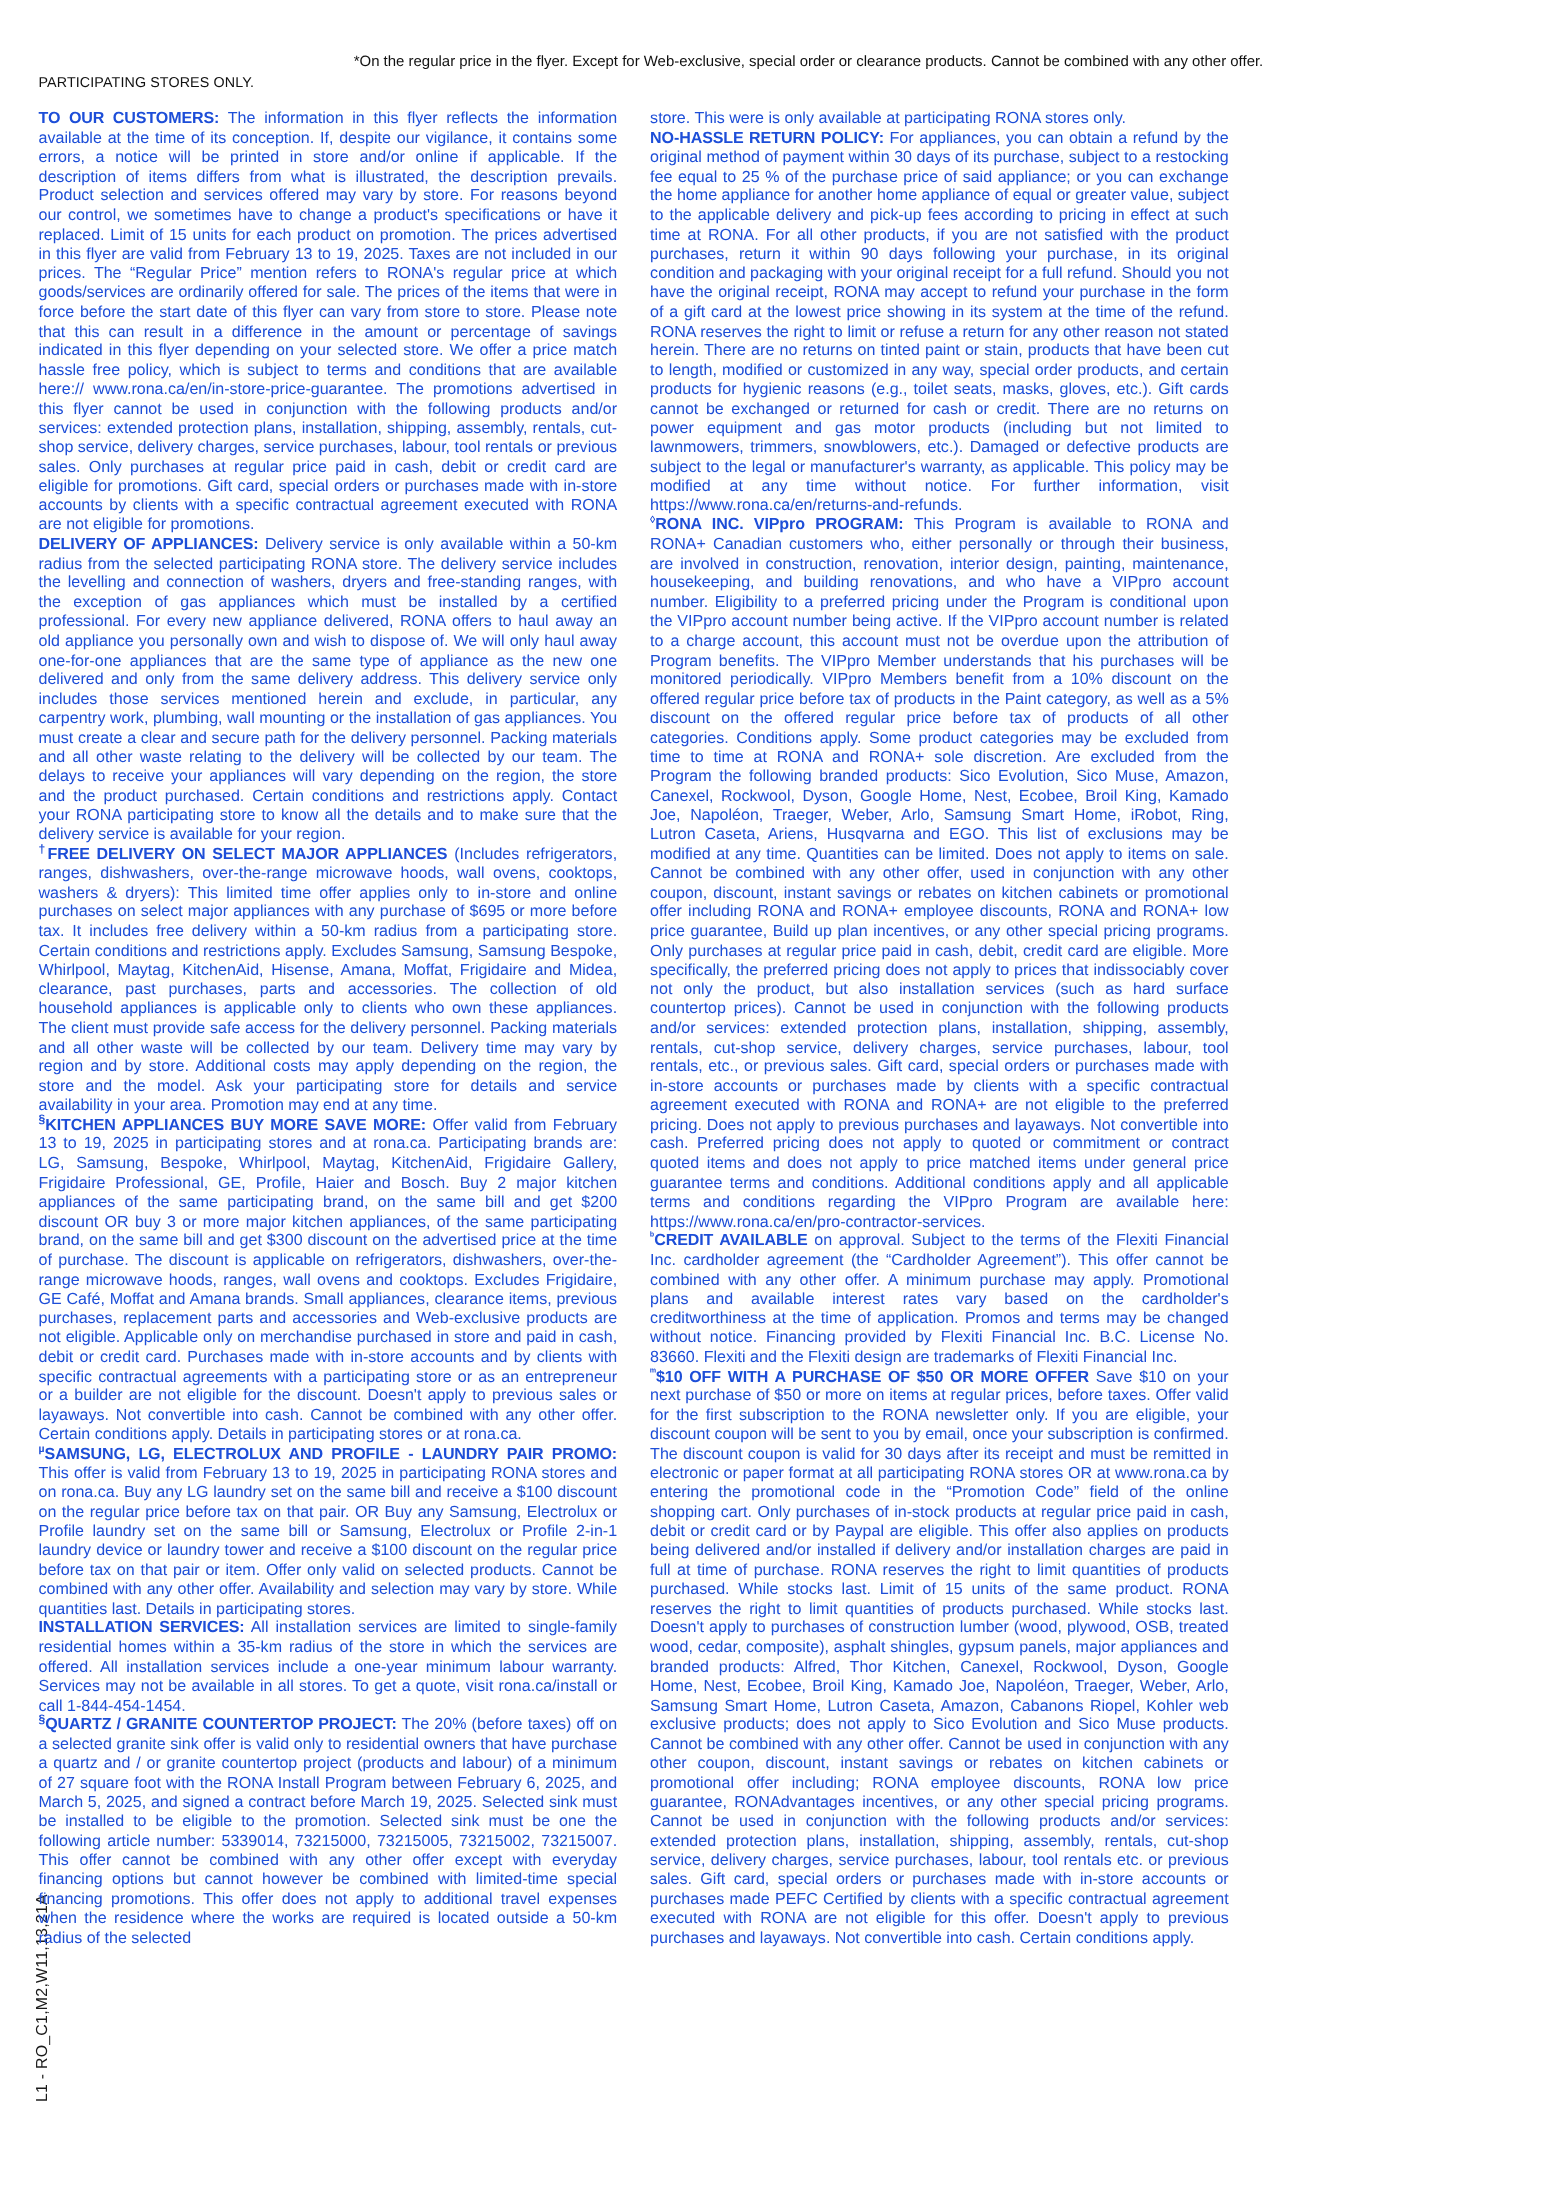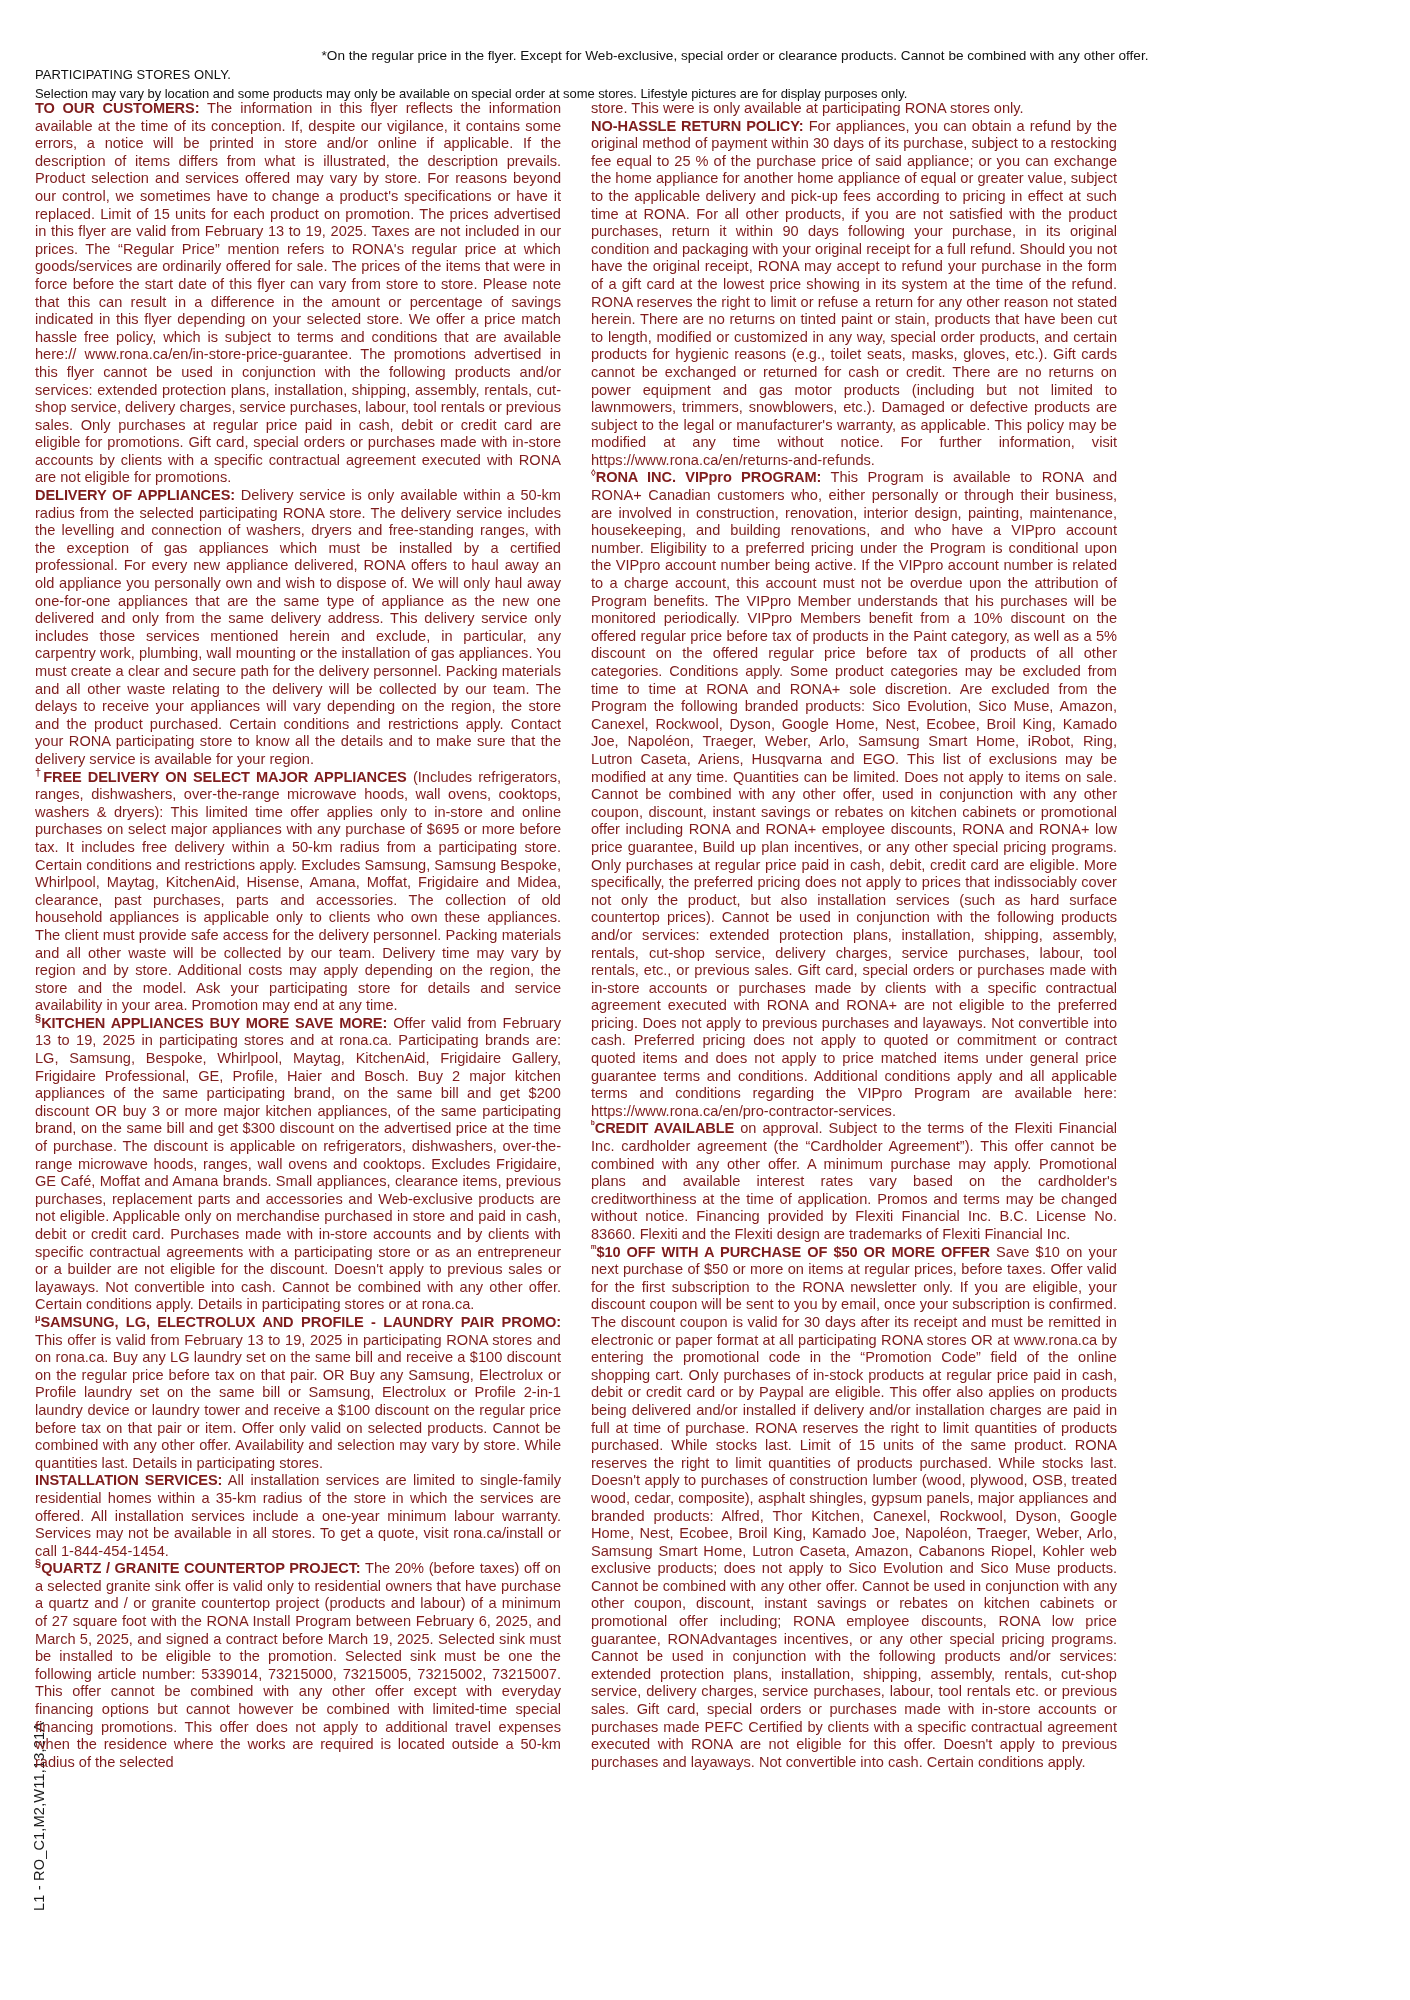--- a/index.html
+++ b/index.html
@@ -69,21 +69,21 @@
     flex: 0 0 526px;
   }
   .col.right { margin-left: 8px; }
 
   p.para {
     margin: 0;
     font-size: 14.6px;
     line-height: 17.6px;
     text-align: justify;
     text-justify: inter-word;
-    color: #7f1d1d;
+    color: #1d4ed8;
     hyphens: none;
   }
   p.para + p.para { margin-top: 0px; }
 
   .hd {
     font-weight: bold;
     letter-spacing: -0.1px;
   }
   .sup {
     font-size: 9.5px;
@@ -97,21 +97,20 @@
 <body>
 
 <div class="page">
 
   <div class="sidecode">L1 - RO_C1,M2,W11,13,21A</div>
 
   <div class="topnote">*On the regular price in the flyer. Except for Web-exclusive, special order or clearance products. Cannot be combined with any other offer.</div>
 
   <div class="prelines">
     <div class="l1">PARTICIPATING STORES ONLY.</div>
-    <div class="l2">Selection may vary by location and some products may only be available on special order at some stores. Lifestyle pictures are for display purposes only.</div>
   </div>
 
   <div class="cols">
     <div class="col left" id="col-left">
         <p class="para"><span class="hd">TO OUR CUSTOMERS:</span><span> The information in this flyer reflects the information available at the time of its conception. If, despite our vigilance, it contains some errors, a notice will be printed in store and/or online if applicable. If the description of items differs from what is illustrated, the description prevails. Product selection and services offered may vary by store. For reasons beyond our control, we sometimes have to change a product's specifications or have it replaced. Limit of 15 units for each product on promotion. The prices advertised in this flyer are valid from February 13 to 19, 2025. Taxes are not included in our prices. The “Regular Price” mention refers to RONA's regular price at which goods/services are ordinarily offered for sale. The prices of the items that were in force before the start date of this flyer can vary from store to store. Please note that this can result in a difference in the amount or percentage of savings indicated in this flyer depending on your selected store. We offer a price match hassle free policy, which is subject to terms and conditions that are available here:// www.rona.ca/en/in-store-price-guarantee.  The promotions advertised in this flyer cannot be used in conjunction with the following products and/or services: extended protection plans, installation, shipping, assembly, rentals, cut-shop service, delivery charges, service purchases, labour, tool rentals or previous sales. Only purchases at regular price paid in cash, debit or credit card are eligible for promotions. Gift card, special orders or purchases made with in-store accounts by clients with a specific contractual agreement executed with RONA are not eligible for promotions.</span></p>
         <p class="para"><span class="hd">DELIVERY OF APPLIANCES:</span><span> Delivery service is only available within a 50-km radius from the selected participating RONA store. The delivery service includes the levelling and connection of washers, dryers and free-standing ranges, with the exception of gas appliances which must be installed by a certified professional. For every new appliance delivered, RONA offers to haul away an old appliance you personally own and wish to dispose of. We will only haul away one-for-one appliances that are the same type of appliance as the new one delivered and only from the same delivery address. This delivery service only includes those services mentioned herein and exclude, in particular, any carpentry work, plumbing, wall mounting or the installation of gas appliances. You must create a clear and secure path for the delivery personnel. Packing materials and all other waste relating to the delivery will be collected by our team. The delays to receive your appliances will vary depending on the region, the store and the product purchased. Certain conditions and restrictions apply. Contact your RONA participating store to know all the details and to make sure that the delivery service is available for your region.</span></p>
         <p class="para"><span class="sup lg">†</span><span class="hd">FREE DELIVERY ON SELECT MAJOR APPLIANCES</span><span> (Includes refrigerators, ranges, dishwashers, over-the-range microwave hoods, wall ovens, cooktops, washers &amp; dryers): This limited time offer applies only to in-store and online purchases on select major appliances with any purchase of $695 or more before tax. It includes free delivery within a 50-km radius from a participating store. Certain conditions and restrictions apply. Excludes Samsung, Samsung Bespoke, Whirlpool, Maytag, KitchenAid, Hisense, Amana, Moffat, Frigidaire and Midea, clearance, past purchases, parts and accessories. The collection of old household appliances is applicable only to clients who own these appliances. The client must provide safe access for the delivery personnel. Packing materials and all other waste will be collected by our team. Delivery time may vary by region and by store. Additional costs may apply depending on the region, the store and the model. Ask your participating store for details and service availability in your area. Promotion may end at any time.</span></p>
         <p class="para"><span class="sup lg">§</span><span class="hd">KITCHEN APPLIANCES BUY MORE SAVE MORE:</span><span> Offer valid from February 13 to 19, 2025 in participating stores and at rona.ca. Participating brands are: LG, Samsung, Bespoke, Whirlpool, Maytag, KitchenAid, Frigidaire Gallery, Frigidaire Professional, GE, Profile, Haier and Bosch. Buy 2 major kitchen appliances of the same participating brand, on the same bill and get $200 discount OR buy 3 or more major kitchen appliances, of the same participating brand, on the same bill and get $300 discount on the advertised price at the time of purchase. The discount is applicable on refrigerators, dishwashers, over-the-range microwave hoods, ranges, wall ovens and cooktops. Excludes Frigidaire, GE Café, Moffat and Amana brands. Small appliances, clearance items, previous purchases, replacement parts and accessories and Web-exclusive products are not eligible. Applicable only on merchandise purchased in store and paid in cash, debit or credit card. Purchases made with in-store accounts and by clients with specific contractual agreements with a participating store or as an entrepreneur or a builder are not eligible for the discount. Doesn't apply to previous sales or layaways. Not convertible into cash. Cannot be combined with any other offer. Certain conditions apply. Details in participating stores or at rona.ca.</span></p>
         <p class="para"><span class="sup">µ</span><span class="hd">SAMSUNG, LG, ELECTROLUX AND PROFILE - LAUNDRY PAIR PROMO:</span><span> This offer is valid from February 13 to 19, 2025 in participating RONA stores and on rona.ca. Buy any LG laundry set on the same bill and receive a $100 discount on the regular price before tax on that pair. OR Buy any Samsung, Electrolux or Profile laundry set on the same bill or Samsung, Electrolux or Profile 2-in-1 laundry device or laundry tower and receive a $100 discount on the regular price before tax on that pair or item. Offer only valid on selected products. Cannot be combined with any other offer. Availability and selection may vary by store. While quantities last. Details in participating stores.</span></p>
         <p class="para"><span class="hd">INSTALLATION SERVICES:</span><span> All installation services are limited to single-family residential homes within a 35-km radius of the store in which the services are offered. All installation services include a one-year minimum labour warranty. Services may not be available in all stores. To get a quote, visit rona.ca/install or call 1-844-454-1454.</span></p>

